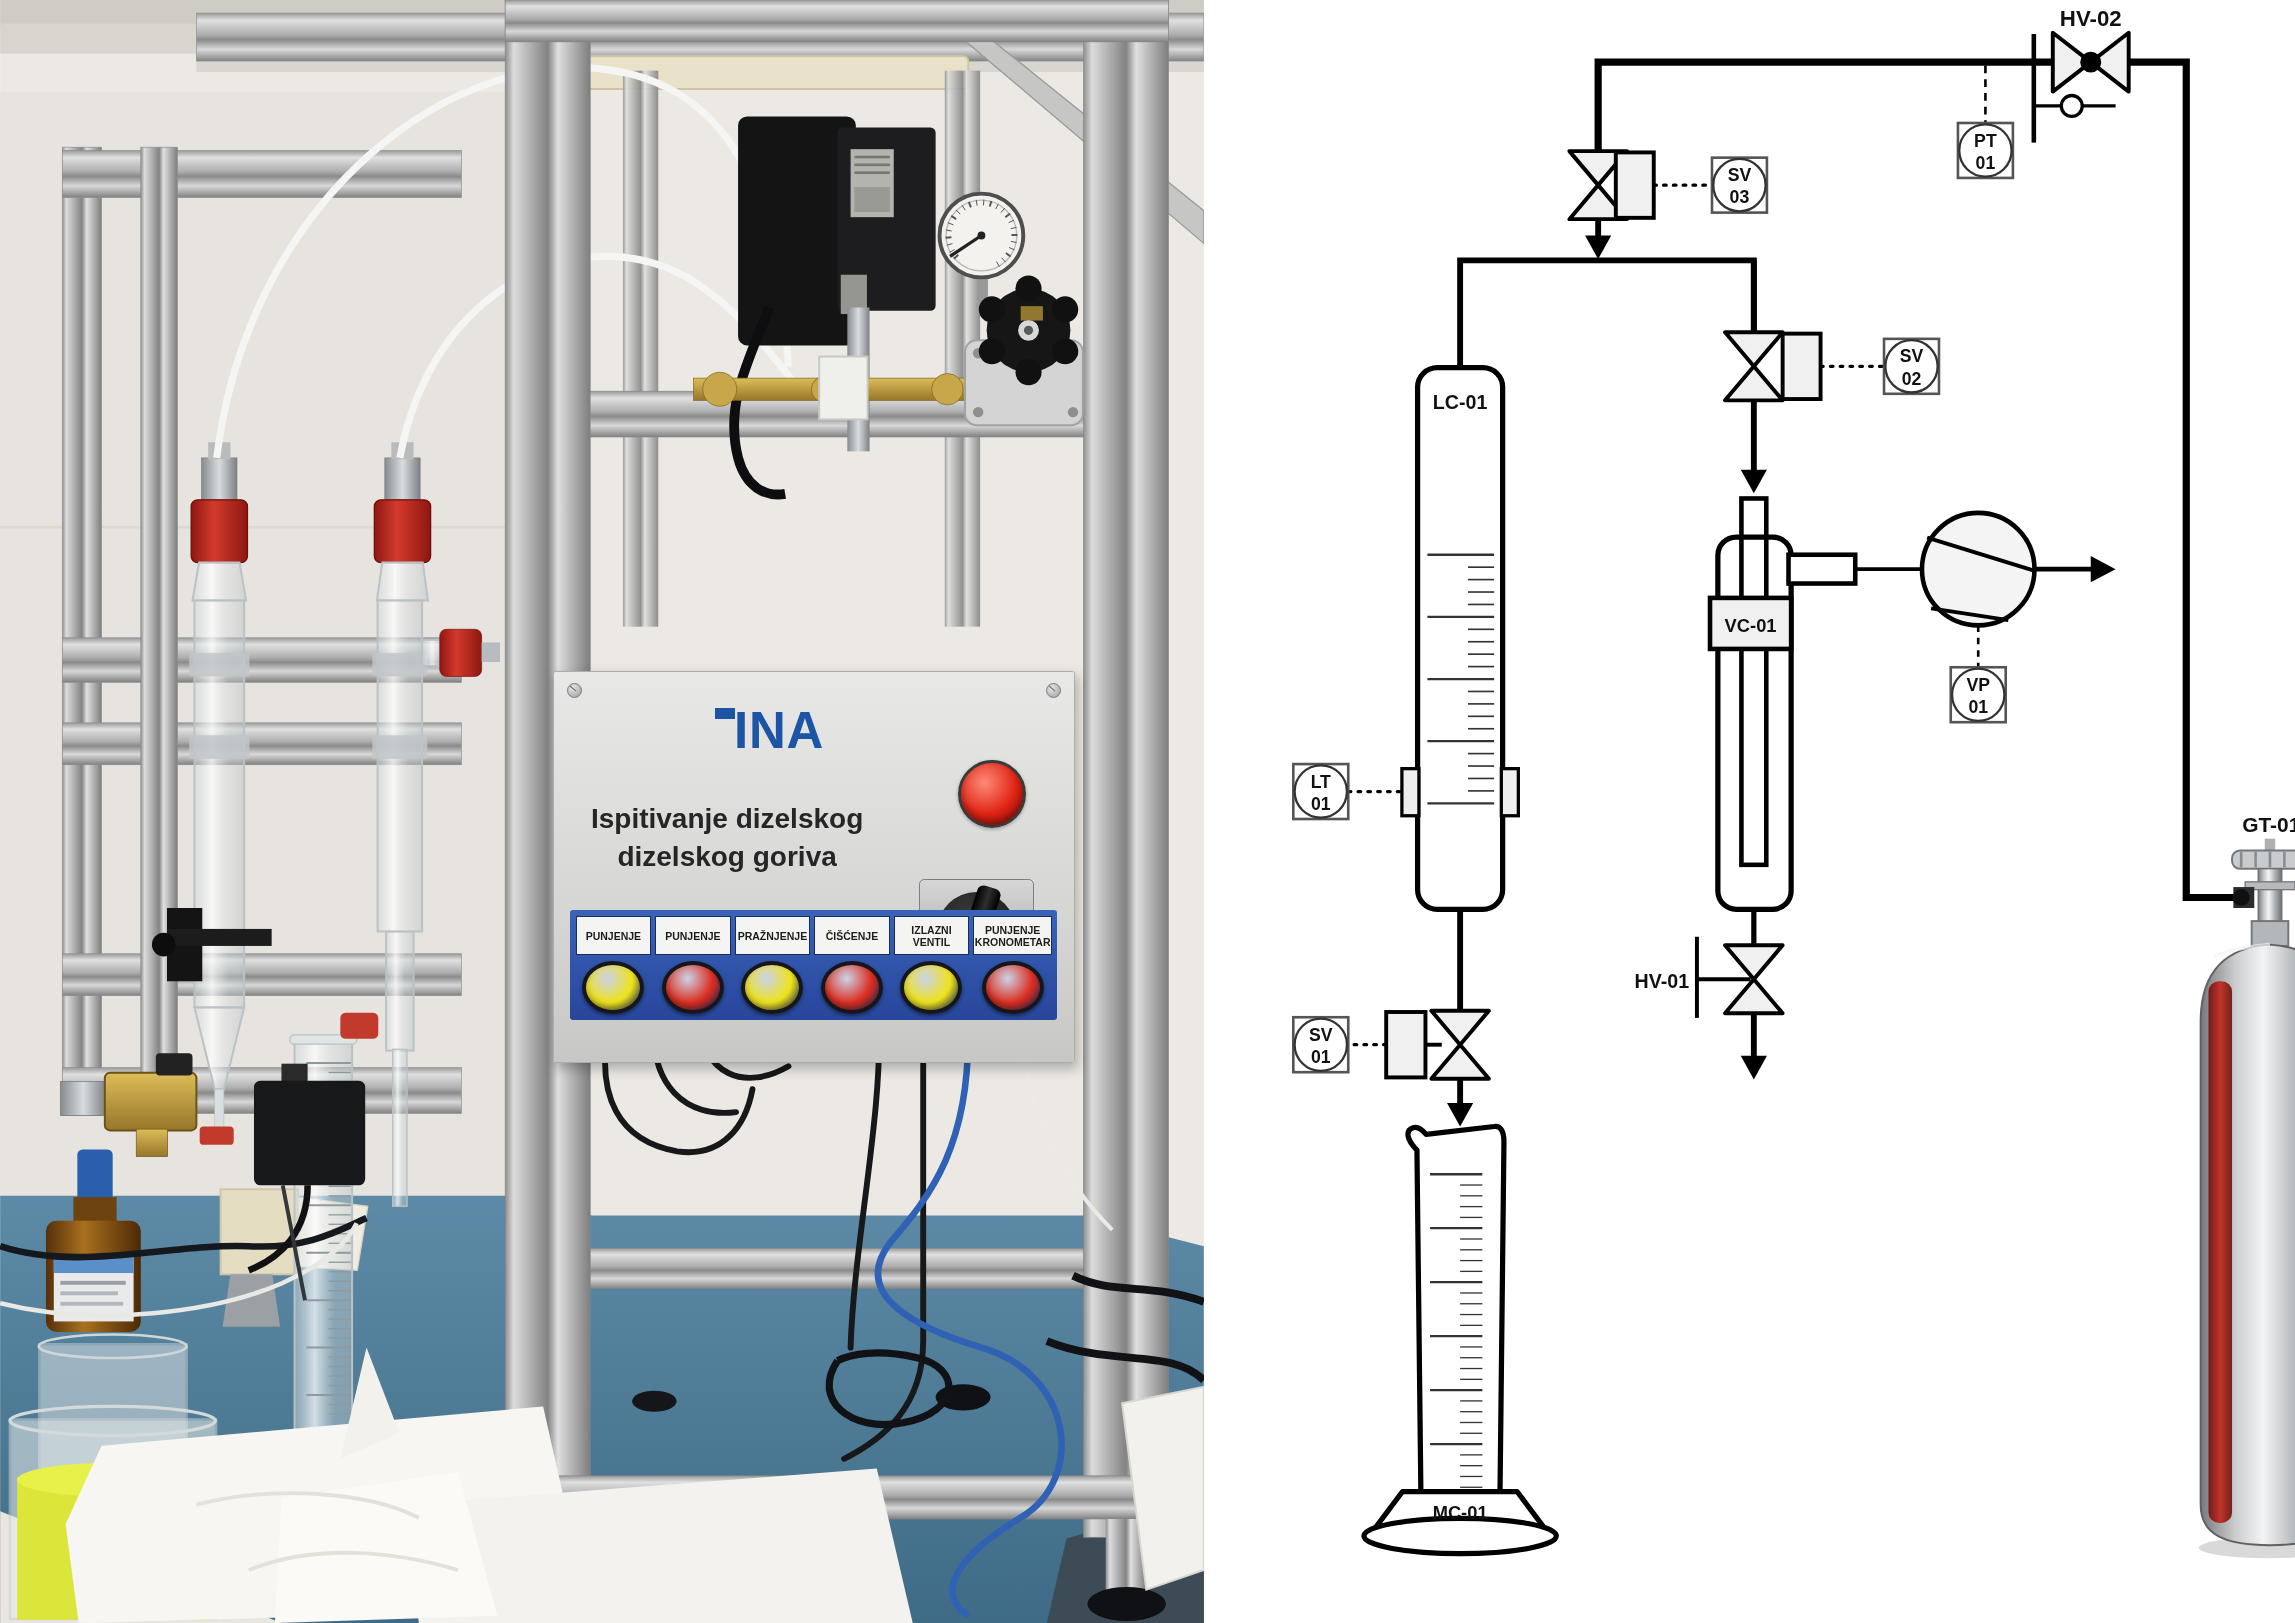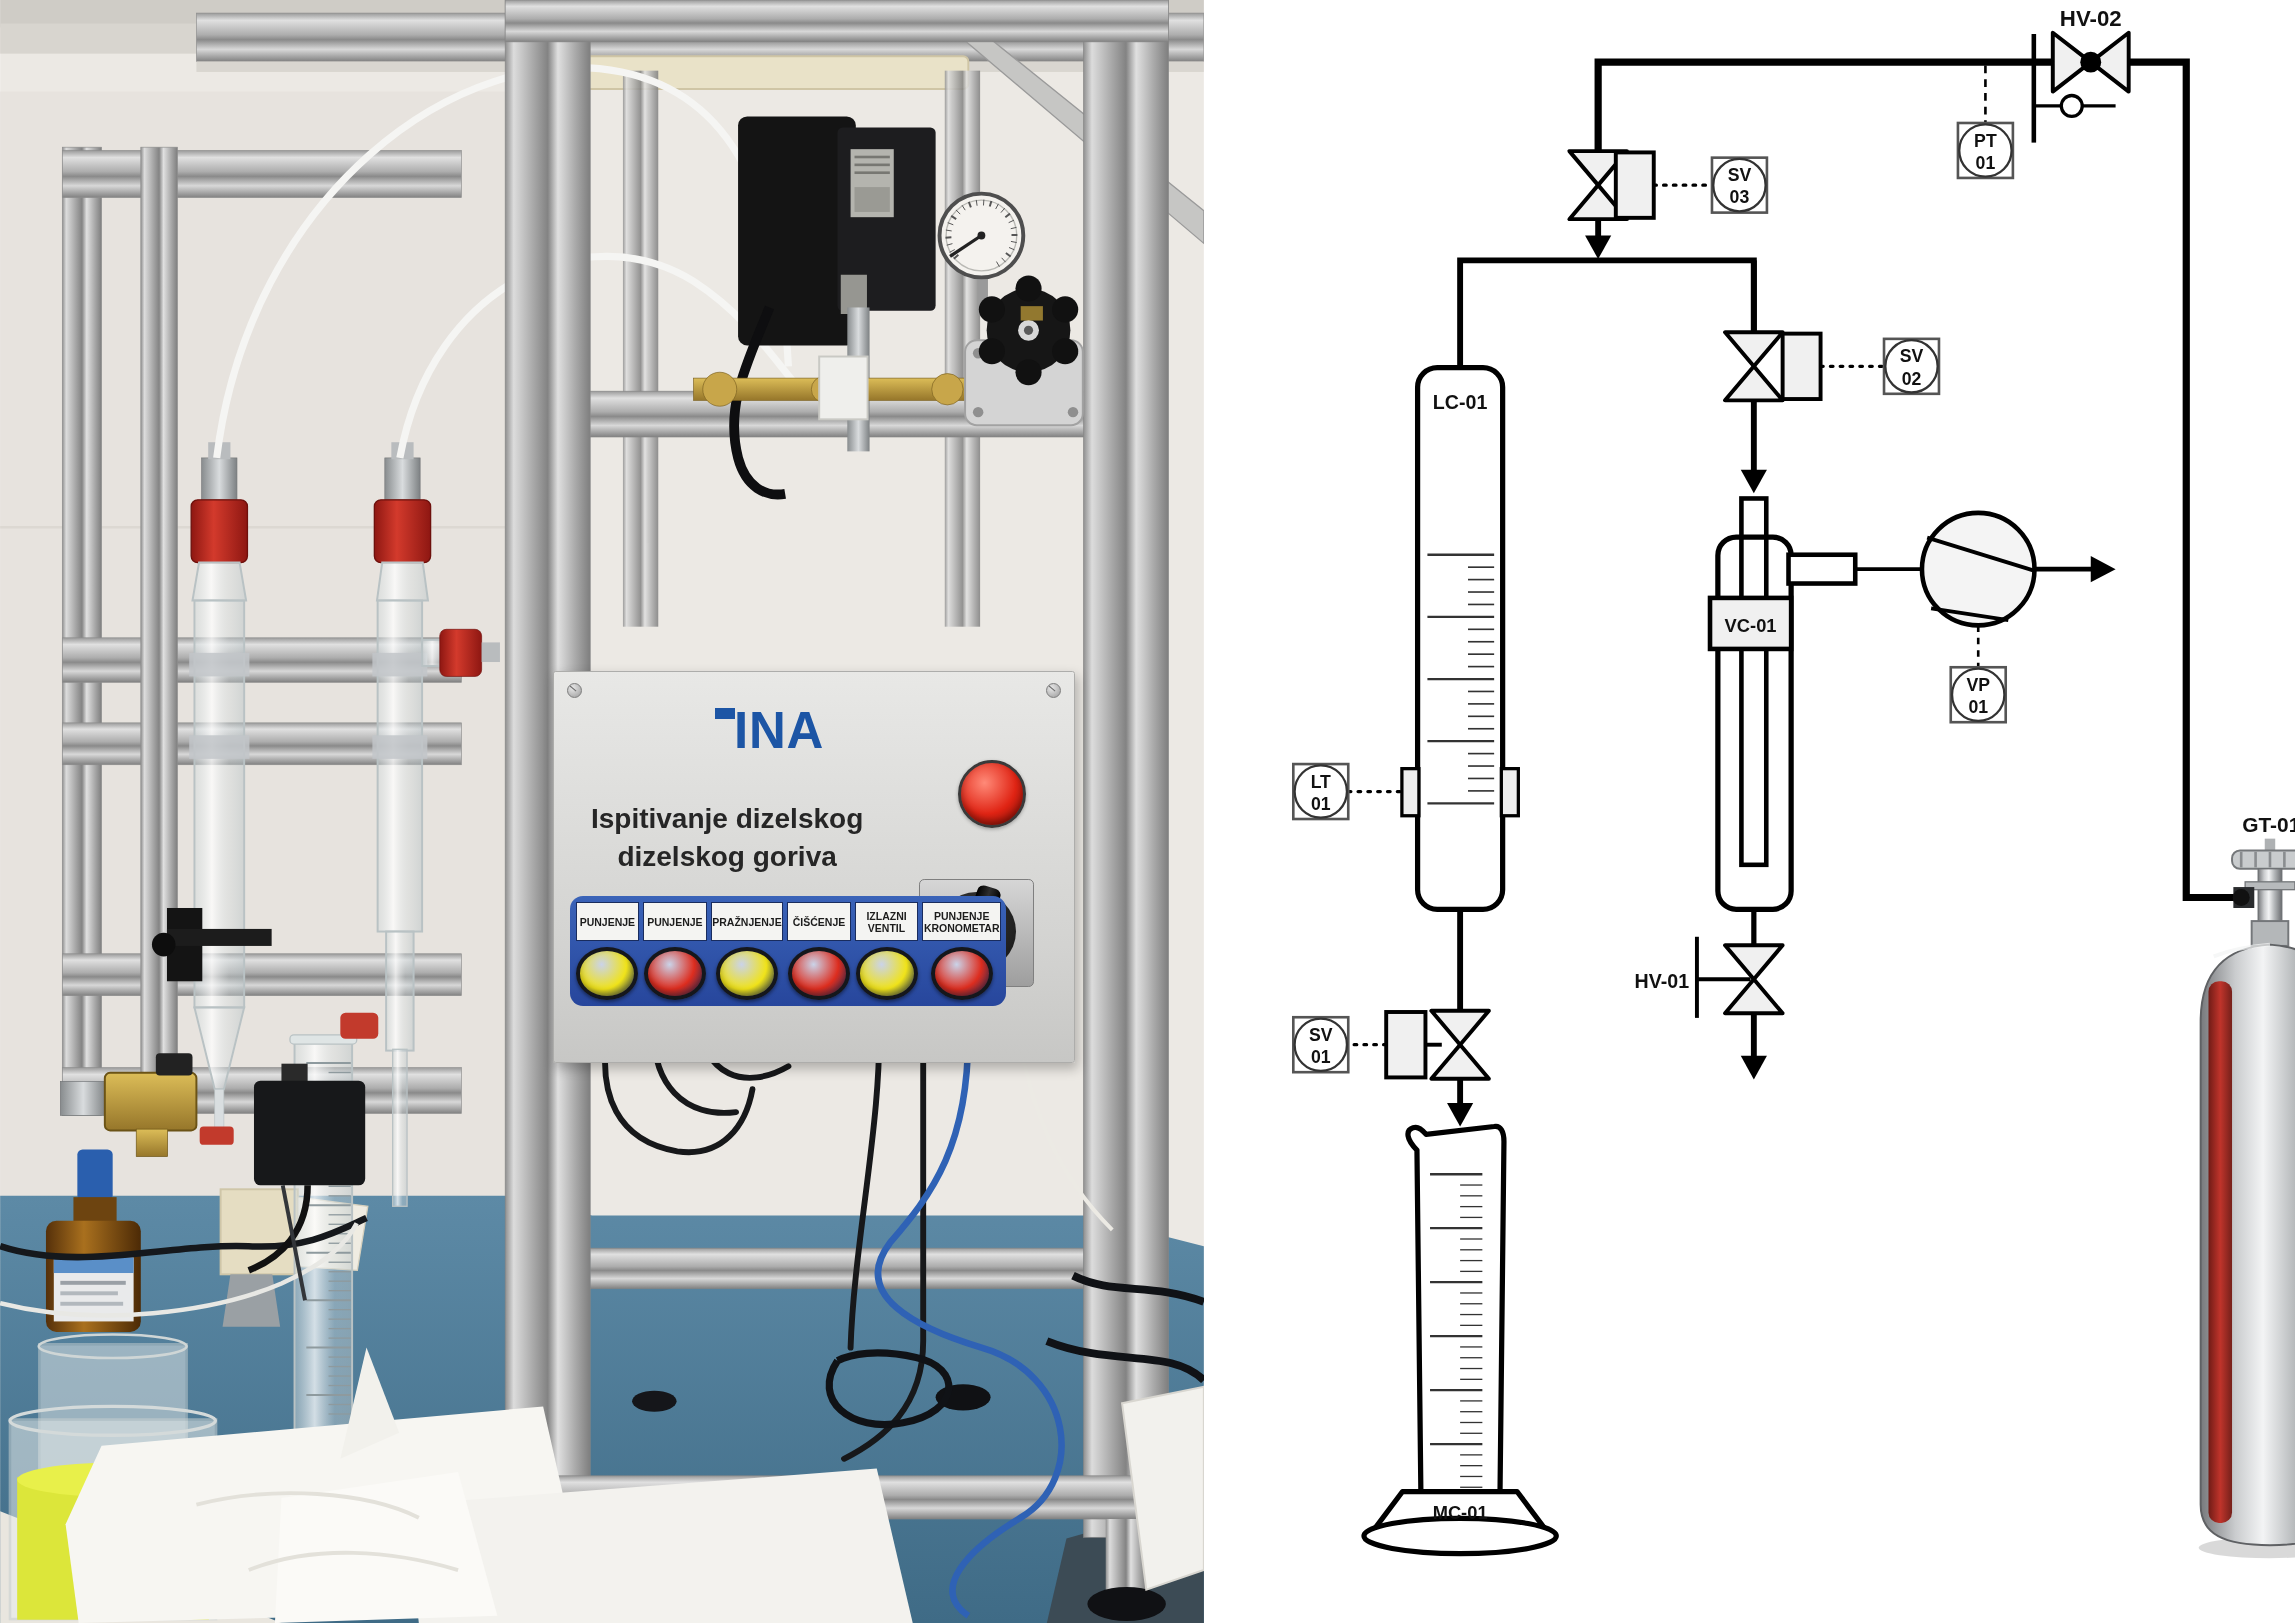--- a/index.html
+++ b/index.html
@@ -22,21 +22,21 @@
          color:#262626;font-weight:bold;font-size:28px;line-height:1.35;}
   #lamp{position:absolute;left:404px;top:88px;width:62px;height:62px;border-radius:50%;
         background:radial-gradient(circle at 38% 32%,#ff8a78,#e02414 55%,#8d0e05 95%);
         border:3.9px solid #3a3a3a;box-shadow:inset 0 -3.9px 7.9px rgba(0,0,0,.35),0 1.3px 3.9px rgba(0,0,0,.3);}
   #rotary{position:absolute;left:365px;top:207px;width:113px;height:106px;border-radius:5.2px;
         background:linear-gradient(180deg,#d6d6d6,#9e9e9e);border:1.3px solid #7f7f7f;}
   #rotary .knob{position:absolute;left:17px;top:11.8px;width:79px;height:79px;border-radius:50%;
         background:radial-gradient(circle at 40% 35%,#3c3c3c,#121212);}
   #rotary .handle{position:absolute;left:44px;top:5.2px;width:23.6px;height:96px;border-radius:6.5px;
         background:linear-gradient(90deg,#000,#2e2e2e,#000);transform:rotate(18deg);}
-  #btn-strip{position:absolute;left:16.4px;top:224px;width:436px;height:110px;border-radius:13px;
+  #btn-strip{position:absolute;left:16.4px;top:238px;width:487px;height:110px;border-radius:3px;
         background:linear-gradient(180deg,#3a63b8,#27469c);display:flex;gap:3.9px;padding:5.9px 5.2px;box-sizing:border-box;}
   .btn-cell{flex:1;display:flex;flex-direction:column;align-items:center;}
   .btn-plate{width:100%;height:42px;background:#f4f4f2;border:1.3px solid #192c5e;box-sizing:border-box;
         display:flex;align-items:center;justify-content:center;text-align:center;
         font-size:10.5px;font-weight:bold;color:#1c1c1c;line-height:1.15;padding:0.7px;}
   .btn-round{width:54px;height:48px;border-radius:50%;margin-top:5.9px;border:4.6px solid #15171c;
         box-shadow:0 2px 3.9px rgba(0,0,0,.45),inset 0 -3.3px 5.9px rgba(0,0,0,.3);}
   #panel-footer{position:absolute;left:0;top:353px;width:520px;height:37px;}
   .h-bar{height:3.3px;background:#a9aca6;border-radius:1.3px;margin:2px 0;}
   #logo1{position:absolute;left:77px;top:1.3px;width:29px;height:29px;border:3.9px solid #3a9a3a;

